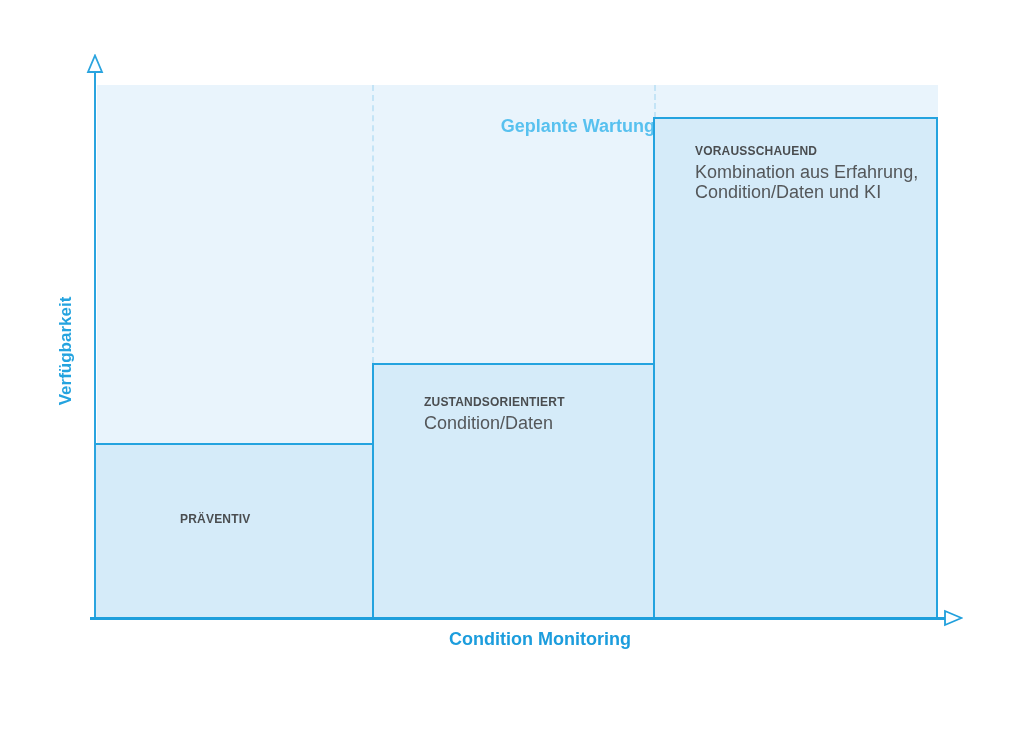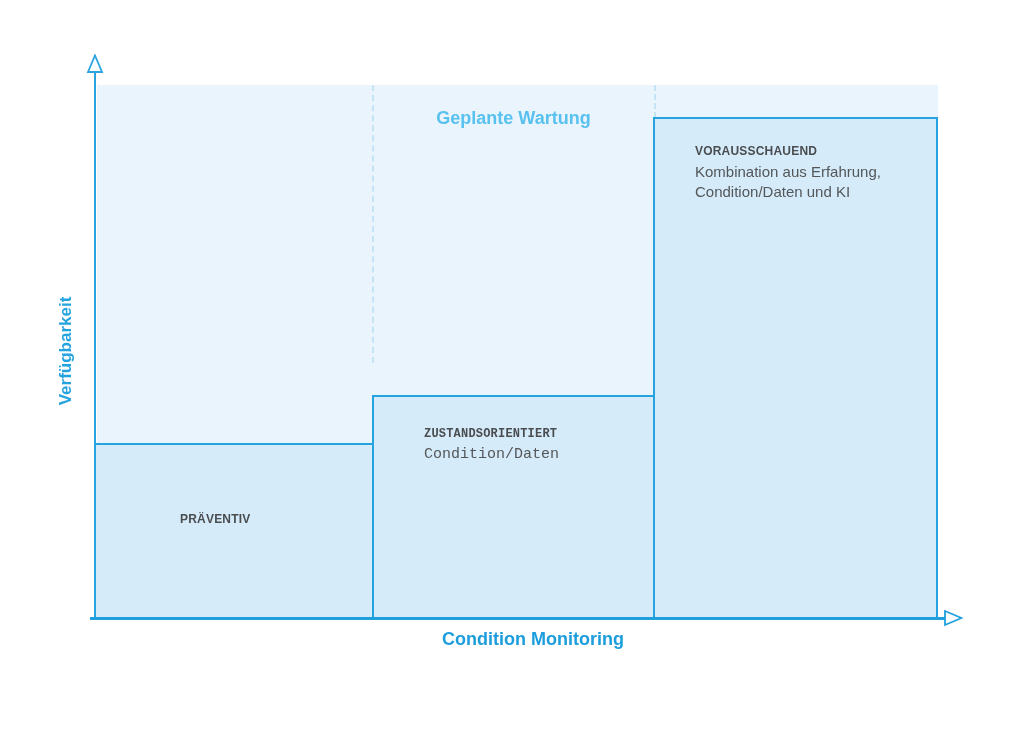--- a/index.html
+++ b/index.html
@@ -25,40 +25,40 @@
   .bar3{left:653px;width:285px;}
   .bar-text{position:relative;}
   .bt1{padding:64px 0 0 84px;}
   .bt2{padding:27px 0 0 50px;}
   .bt3{padding:22px 0 0 40px;}
   .bar-title{
     font-size:12px;font-weight:bold;color:#4A4D50;letter-spacing:0.2px;
     line-height:21px;white-space:nowrap;
   }
   .bar-sub{
-    font-size:15px;color:#54575A;line-height:20px;white-space:nowrap;
+    font-size:18px;color:#54575A;line-height:20px;white-space:nowrap;
   }
   .zone-label{
-    position:absolute;left:372px;top:108px;width:283px;text-align:center;
+    position:absolute;left:372px;top:116px;width:283px;text-align:right;
     font-size:18px;font-weight:bold;color:#58C1EF;white-space:nowrap;
   }
   .axis-y{
     position:absolute;left:94px;top:63px;width:2px;height:557px;background:#2AA4DF;
   }
   .axis-x{
     position:absolute;left:90px;top:617px;width:856px;height:3px;background:#1F9FDC;
   }
   .arr{position:absolute;}
   .ylabel{
     position:absolute;left:66px;top:351px;
     transform:translate(-50%,-50%) rotate(-90deg);
     font-size:17px;font-weight:bold;color:#24A3DF;white-space:nowrap;
   }
   .xlabel{
-    position:absolute;left:424px;top:629px;width:200px;text-align:right;
+    position:absolute;left:449px;top:629px;width:200px;text-align:left;
     font-size:18px;font-weight:bold;color:#1C9DDD;white-space:nowrap;
   }
 </style>
 </head>
 <body>
 
 <div class="canvas">
 
   <div class="plot-bg"></div>
 
@@ -66,21 +66,21 @@
   <div class="dash dash2"></div>
 
   <div class="zone-label">Geplante Wartung</div>
 
   <div class="bar bar1" style="height: 176px; margin-top: 28px;">
     <div class="bar-text bt1">
       <div class="bar-title">PRÄVENTIV</div>
     </div>
   </div>
 
-  <div class="bar bar2" style="height: 224px; font-family: Liberation Mono, monospace;">
+  <div class="bar bar2" style="height: 256px;">
     <div class="bar-text bt2">
       <div class="bar-title">ZUSTANDSORIENTIERT</div>
       <div class="bar-sub">Condition/Daten</div>
     </div>
   </div>
 
   <div class="bar bar3" style="height: 502px;">
     <div class="bar-text bt3">
       <div class="bar-title">VORAUSSCHAUEND</div>
       <div class="bar-sub">Kombination aus Erfahrung,</div>

